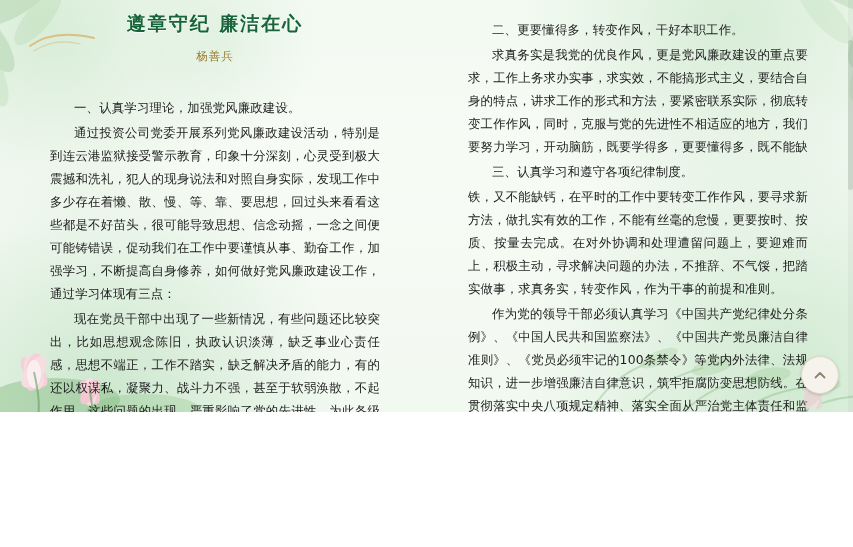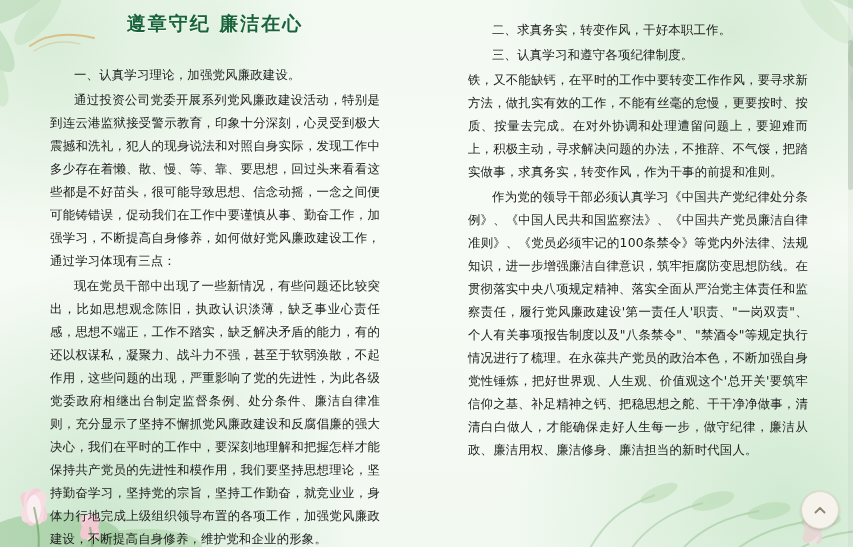--- a/index.html
+++ b/index.html
@@ -10,21 +10,21 @@
     width: 853px;
     height: 547px;
     overflow: hidden;
     font-family: "DejaVu Sans", sans-serif;
     background: #ffffff;
   }
 
   #page {
     position: relative;
     width: 853px;
-    height: 547px;
+    height: 412px;
     overflow: hidden;
     background:
       radial-gradient(circle at 12% 96%, rgba(198,228,200,0.85) 0%, rgba(198,228,200,0) 28%),
       radial-gradient(circle at 92% 92%, rgba(205,232,206,0.9) 0%, rgba(205,232,206,0) 30%),
       radial-gradient(circle at 86% 6%, rgba(206,232,206,0.75) 0%, rgba(206,232,206,0) 26%),
       radial-gradient(circle at 6% 8%, rgba(205,231,205,0.7) 0%, rgba(205,231,205,0) 22%),
       linear-gradient(180deg, #f3faf2 0%, #f7fbf5 40%, #f2f9f1 100%);
   }
 
   
@@ -253,30 +253,32 @@
       <g transform="translate(250,120)">
         <ellipse cx="0" cy="0" rx="7" ry="14" fill="#f3c6d1" transform="rotate(-30)"></ellipse>
         <ellipse cx="0" cy="0" rx="7" ry="14" fill="#f9e0e6" transform="rotate(5)"></ellipse>
         <ellipse cx="0" cy="0" rx="7" ry="14" fill="#f3c6d1" transform="rotate(38)"></ellipse>
       </g>
     </svg>
   </div>
 
   <div class="column col-left">
     <h1 class="doc-title">遵章守纪  廉洁在心</h1>
+    <div class="doc-author">杨善兵</div>
     <div class="body">
       <p class="para indent">一、认真学习理论，加强党风廉政建设。</p>
       <p class="para indent">通过投资公司党委开展系列党风廉政建设活动，特别是到连云港监狱接受警示教育，印象十分深刻，心灵受到极大震撼和洗礼，犯人的现身说法和对照自身实际，发现工作中多少存在着懒、散、慢、等、靠、要思想，回过头来看看这些都是不好苗头，很可能导致思想、信念动摇，一念之间便可能铸错误，促动我们在工作中要谨慎从事、勤奋工作，加强学习，不断提高自身修养，如何做好党风廉政建设工作，通过学习体现有三点：</p>
       <p class="para indent">现在党员干部中出现了一些新情况，有些问题还比较突出，比如思想观念陈旧，执政认识淡薄，缺乏事业心责任感，思想不端正，工作不踏实，缺乏解决矛盾的能力，有的还以权谋私，凝聚力、战斗力不强，甚至于软弱涣散，不起作用，这些问题的出现，严重影响了党的先进性，为此各级党委政府相继出台制定监督条例、处分条件、廉洁自律准则，充分显示了坚持不懈抓党风廉政建设和反腐倡廉的强大决心，我们在平时的工作中，要深刻地理解和把握怎样才能保持共产党员的先进性和模作用，我们要坚持思想理论，坚持勤奋学习，坚持党的宗旨，坚持工作勤奋，就竞业业，身体力行地完成上级组织领导布置的各项工作，加强党风廉政建设，不断提高自身修养，维护党和企业的形象。</p>
     </div>
   </div>
 
   <div class="column col-right">
     <div class="body">
-      <p class="para indent">二、求真务实，转变作风，干好本职工作。</p>
+      <p class="para indent">二、更要懂得多，转变作风，干好本职工作。</p>
+      <p class="para indent">求真务实是我党的优良作风，更是党风廉政建设的重点要求，工作上务求办实事，求实效，不能搞形式主义，要结合自身的特点，讲求工作的形式和方法，要紧密联系实际，彻底转变工作作风，同时，克服与党的先进性不相适应的地方，我们要努力学习，开动脑筋，既要学得多，更要懂得多，既不能缺</p>
       <p class="para indent">三、认真学习和遵守各项纪律制度。</p>
       <p class="para">铁，又不能缺钙，在平时的工作中要转变工作作风，要寻求新方法，做扎实有效的工作，不能有丝毫的怠慢，更要按时、按质、按量去完成。在对外协调和处理遭留问题上，要迎难而上，积极主动，寻求解决问题的办法，不推辞、不气馁，把踏实做事，求真务实，转变作风，作为干事的前提和准则。</p>
       <p class="para indent">作为党的领导干部必须认真学习《中国共产党纪律处分条例》、《中国人民共和国监察法》、《中国共产党员廉洁自律准则》、《党员必须牢记的100条禁令》等党内外法律、法规知识，进一步增强廉洁自律意识，筑牢拒腐防变思想防线。在贯彻落实中央八项规定精神、落实全面从严治党主体责任和监察责任，履行党风廉政建设'第一责任人'职责、"一岗双责"、个人有关事项报告制度以及"八条禁令"、"禁酒令"等规定执行情况进行了梳理。在永葆共产党员的政治本色，不断加强自身党性锤炼，把好世界观、人生观、价值观这个'总开关'要筑牢信仰之基、补足精神之钙、把稳思想之舵、干干净净做事，清清白白做人，才能确保走好人生每一步，做守纪律，廉洁从政、廉洁用权、廉洁修身、廉洁担当的新时代国人。</p>
     </div>
   </div>
 
   <div class="fab">
     <span>
       <svg width="16" height="16" viewBox="0 0 16 16">
         <path d="M3.5 10.5 L8 6 L12.5 10.5" stroke="#8a8472" stroke-width="1.8" fill="none" stroke-linecap="round" stroke-linejoin="round"></path>

